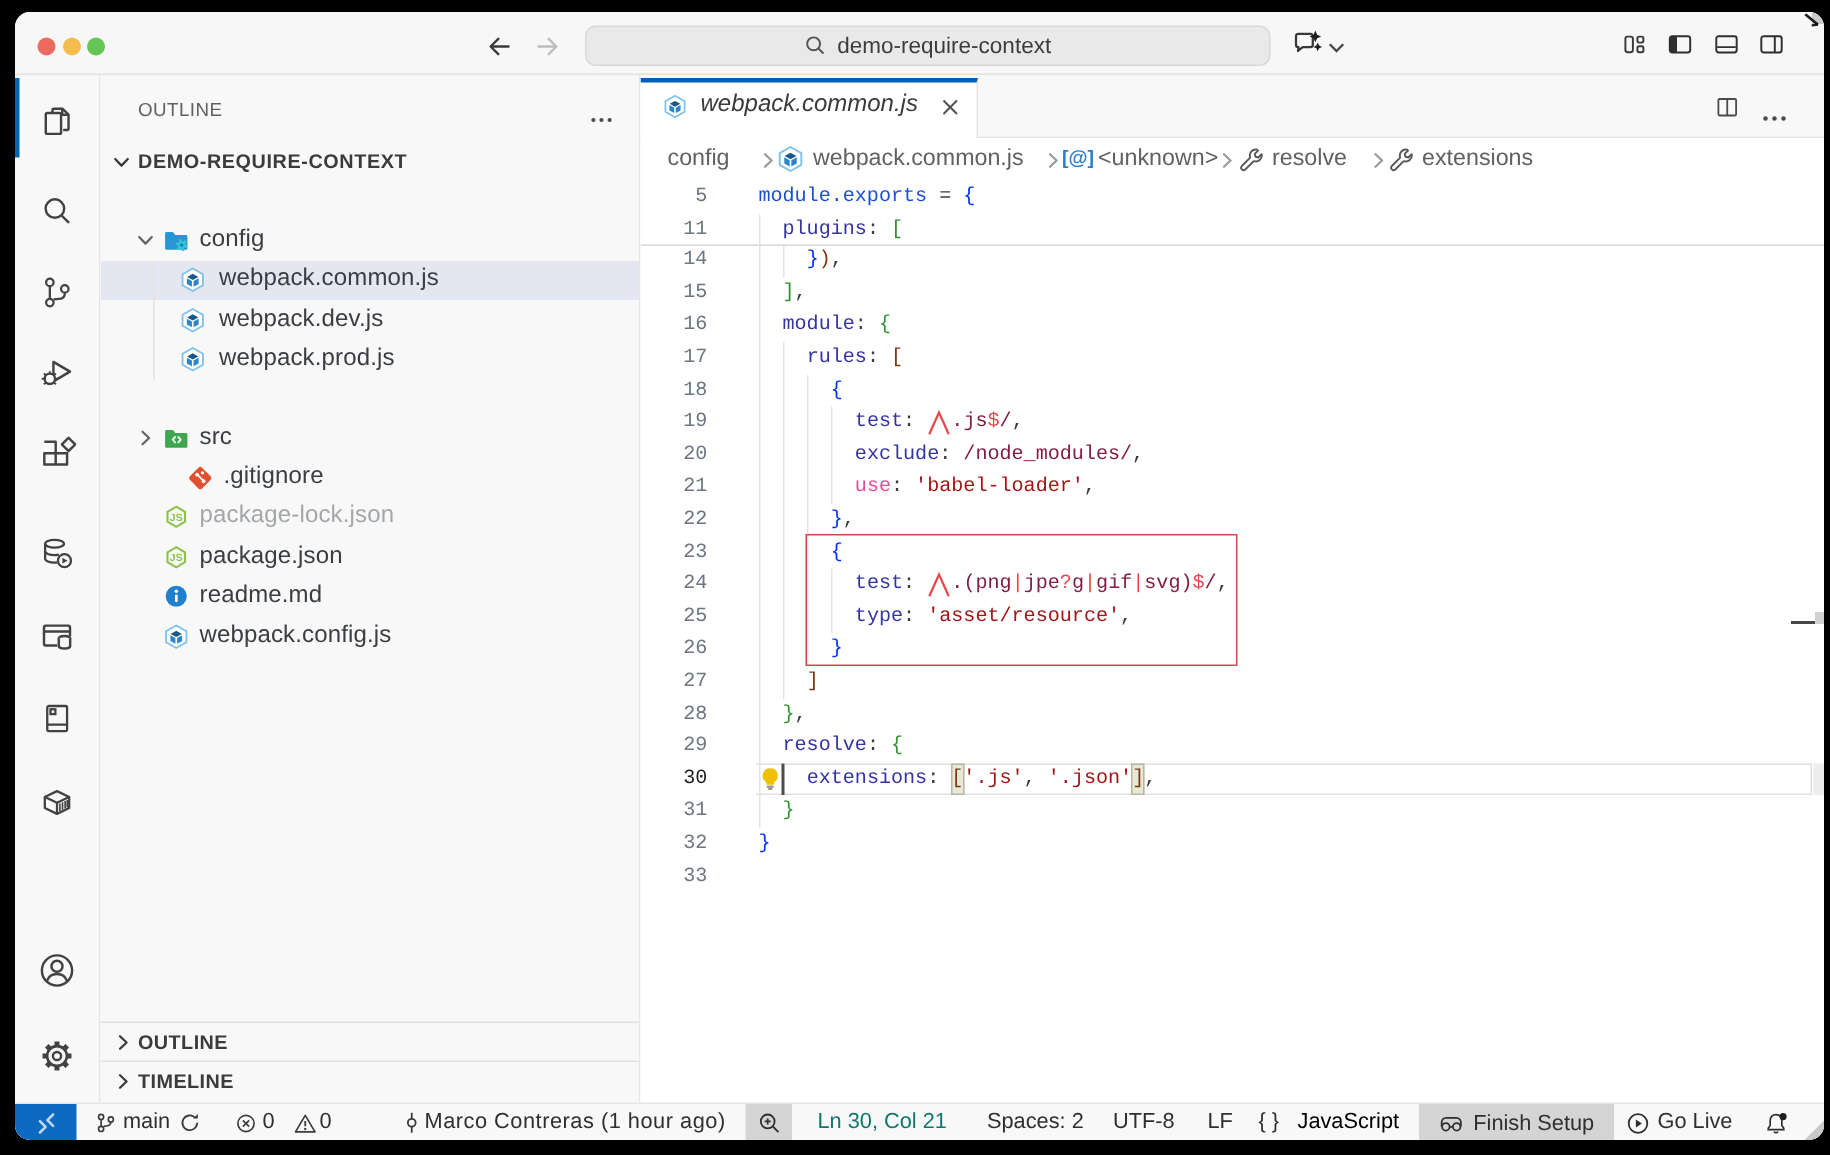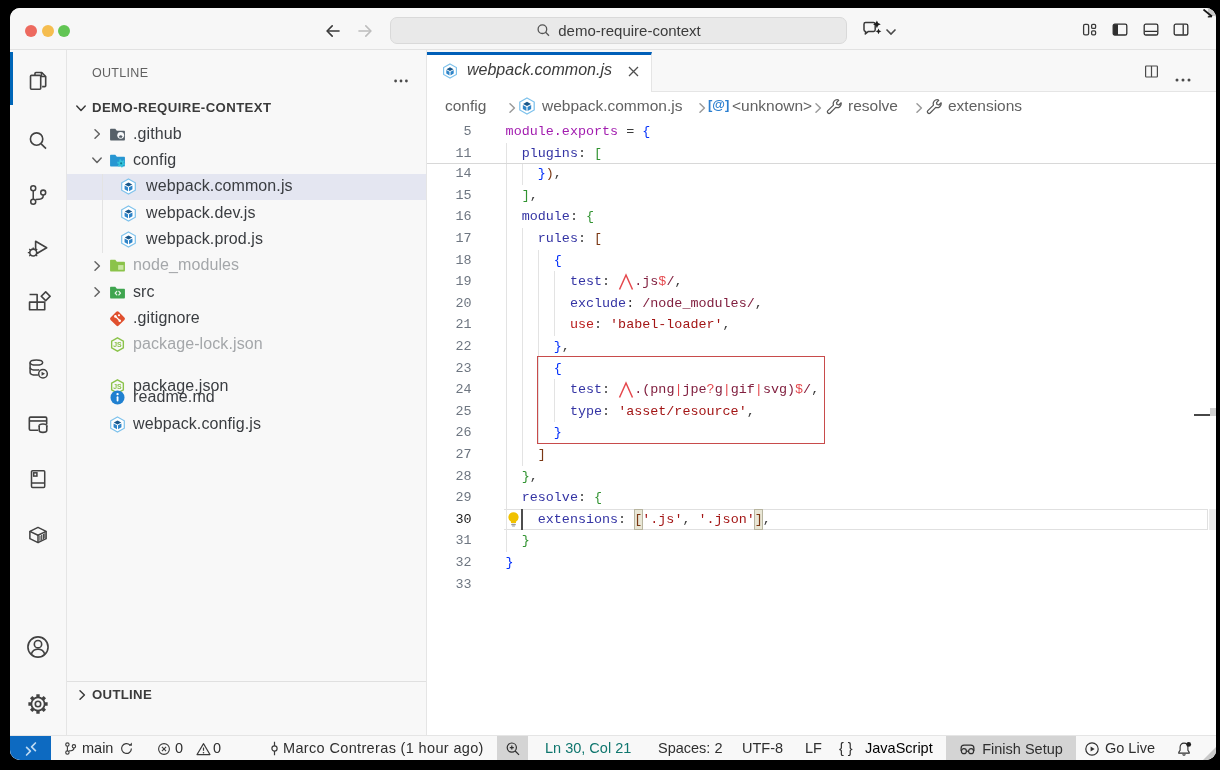--- a/index.html
+++ b/index.html
@@ -189,35 +189,20 @@
 <div class="ab" style="left:25px;top:16px;font-size:12.5px;color:#616161;letter-spacing:0.3px">OUTLINE</div>
 <div class="ab" style="left:325px;top:20px"><svg width="18" height="6" viewBox="0 0 18 6">
           <circle cx="3.6" cy="3.0" r="1.4" fill="#4a4a4a"></circle>
           <circle cx="9.0" cy="3.0" r="1.4" fill="#4a4a4a"></circle>
           <circle cx="14.4" cy="3.0" r="1.4" fill="#4a4a4a"></circle>
         </svg></div>
 <div class="ab" style="left:6px;top:50px"><svg width="14" height="14" viewBox="0 0 14 14">
           <path d="M3.8 6l4.2 4.4L12.2 6" fill="none" stroke="#3a3a3a" stroke-width="1.5" stroke-linejoin="round" stroke-linecap="round"></path>
         </svg></div>
 <div class="ab" style="left:25px;top:50px;font-size:13.2px;font-weight:bold;color:#3b3b3b;letter-spacing:0.4px">DEMO-REQUIRE-CONTEXT</div>
-<div class="ab row" style="left:0;top:71.0px;width:360px;">
-<span class="ab ic" style="left:22px;top:5px;width:16px;height:16px">
-          <svg width="16" height="16" viewBox="0 0 16 16">
-            <path d="M6 3.8l4.4 4.2L6 12.2" fill="none" stroke="#646464" stroke-width="1.5" stroke-linejoin="round" stroke-linecap="round"></path>
-          </svg>
-        </span>
-<span class="ab ic" style="left:42px;top:4.5px;width:17px;height:17px">
-          <svg width="17" height="17" viewBox="0 0 16 16">
-            <path fill="#566069" d="M1 3.4c0-.5.4-.9.9-.9h4l1.5 1.9h6.7c.5 0 .9.4.9.9v7.5c0 .5-.4.9-.9.9H1.9c-.5 0-.9-.4-.9-.9z"></path>
-            <circle cx="11" cy="8.8" r="3.2" fill="#f6f8fa"></circle>
-            <path d="M9.6 9.6a1.5 1.5 0 0 1 2.8 0l-.2 1.4h-2.4z" fill="#566069"></path>
-          </svg>
-        </span>
-<span class="ab" style="left:66px;top:3.5px;color:#3a3d41">.github</span>
-</div>
 <div class="ab row" style="left:0;top:97.4px;width:360px;">
 <span class="ab ic" style="left:22px;top:5px;width:16px;height:16px">
           <svg width="16" height="16" viewBox="0 0 16 16">
             <path d="M3.8 6l4.2 4.4L12.2 6" fill="none" stroke="#646464" stroke-width="1.5" stroke-linejoin="round" stroke-linecap="round"></path>
           </svg>
         </span>
 <span class="ab ic" style="left:42px;top:4.5px;width:17px;height:17px">
           <svg width="17" height="17" viewBox="0 0 16 16">
             <path fill="#2796d2" d="M1 3.4c0-.5.4-.9.9-.9h4l1.5 1.9h6.7c.5 0 .9.4.9.9v7.5c0 .5-.4.9-.9.9H1.9c-.5 0-.9-.4-.9-.9z"></path>
             <circle cx="11.4" cy="10.7" r="2.4" fill="#35c3da"></circle>
@@ -253,70 +238,56 @@
 <span class="ab ic" style="left:53px;top:4.5px;width:17px;height:17px">
           <svg width="17" height="17" viewBox="0 0 16 16">
             <polygon points="8.00,0.90 14.40,4.50 14.40,11.50 8.00,15.10 1.60,11.50 1.60,4.50" fill="#ffffff" stroke="#7ec2ec" stroke-width="1.15"></polygon>
             <polygon points="8.00,4.30 11.50,6.20 8.00,8.10 4.50,6.20" fill="#19578b"></polygon>
             <polygon points="4.30,7.00 7.50,8.80 7.50,12.40 4.30,10.60" fill="#2e84c8"></polygon>
             <polygon points="11.70,7.00 8.50,8.80 8.50,12.40 11.70,10.60" fill="#2e84c8"></polygon>
           </svg>
         </span>
 <span class="ab" style="left:79px;top:3.5px;color:#3a3d41">webpack.prod.js</span>
 </div>
-<div class="ab row" style="left:0;top:202.8px;width:360px;">
-<span class="ab ic" style="left:22px;top:5px;width:16px;height:16px">
-          <svg width="16" height="16" viewBox="0 0 16 16">
-            <path d="M6 3.8l4.4 4.2L6 12.2" fill="none" stroke="#646464" stroke-width="1.5" stroke-linejoin="round" stroke-linecap="round"></path>
-          </svg>
-        </span>
-<span class="ab ic" style="left:42px;top:4.5px;width:17px;height:17px">
-          <svg width="17" height="17" viewBox="0 0 16 16">
-            <path fill="#8bc34a" d="M1 3.4c0-.5.4-.9.9-.9h4l1.5 1.9h6.7c.5 0 .9.4.9.9v7.5c0 .5-.4.9-.9.9H1.9c-.5 0-.9-.4-.9-.9z"></path>
-            <rect x="8.6" y="7.6" width="5" height="4.4" fill="#c9e6a2"></rect>
-          </svg>
-        </span>
-<span class="ab" style="left:66px;top:3.5px;color:#a4a7aa">node_modules</span>
-</div>
 <div class="ab row" style="left:0;top:229.2px;width:360px;">
 <span class="ab ic" style="left:22px;top:5px;width:16px;height:16px">
           <svg width="16" height="16" viewBox="0 0 16 16">
             <path d="M6 3.8l4.4 4.2L6 12.2" fill="none" stroke="#646464" stroke-width="1.5" stroke-linejoin="round" stroke-linecap="round"></path>
           </svg>
         </span>
 <span class="ab ic" style="left:42px;top:4.5px;width:17px;height:17px">
           <svg width="17" height="17" viewBox="0 0 16 16">
             <path fill="#3fa54f" d="M1 3.4c0-.5.4-.9.9-.9h4l1.5 1.9h6.7c.5 0 .9.4.9.9v7.5c0 .5-.4.9-.9.9H1.9c-.5 0-.9-.4-.9-.9z"></path>
             <path d="M7.3 6.9 5.8 8.6l1.5 1.7M9.3 6.9l1.5 1.7-1.5 1.7" stroke="#eaf6ec" stroke-width="1.2" fill="none" stroke-linecap="round" stroke-linejoin="round"></path>
           </svg>
         </span>
 <span class="ab" style="left:66px;top:3.5px;color:#3a3d41">src</span>
 </div>
-<div class="ab row" style="left:0;top:255.5px;width:360px;">
+<div class="ab row" style="left:16px;top:255.5px;width:360px;">
 <span class="ab ic" style="left:42px;top:4.5px;width:17px;height:17px">
           <svg width="17" height="17" viewBox="0 0 16 16">
             <rect x="2.6" y="2.8" width="10.8" height="10.8" rx="1.6" transform="rotate(45 8 8.2)" fill="#e0502e"></rect>
             <path d="M6 5.9 10.2 10.1" stroke="#fff" stroke-width="1.1"></path>
             <circle cx="6" cy="6" r="1.2" fill="#fff"></circle>
             <circle cx="10.1" cy="10.2" r="1.2" fill="#fff"></circle>
             <circle cx="9.4" cy="4.9" r="1.0" fill="#fff"></circle>
           </svg>
         </span>
 <span class="ab" style="left:66px;top:3.5px;color:#3a3d41">.gitignore</span>
 </div>
 <div class="ab row" style="left:0;top:281.9px;width:360px;">
 <span class="ab ic" style="left:42px;top:4.5px;width:17px;height:17px">
           <svg width="17" height="17" viewBox="0 0 16 16">
             <polygon points="8,1.7 13.5,4.85 13.5,11.15 8,14.3 2.5,11.15 2.5,4.85" fill="none" stroke="#8bc34a" stroke-width="1.3"></polygon>
             <text x="8" y="10.6" font-family="Liberation Sans" font-size="6.5" font-weight="bold" fill="#8bc34a" text-anchor="middle">JS</text>
           </svg>
         </span>
 <span class="ab" style="left:66px;top:3.5px;color:#a4a7aa">package-lock.json</span>
 </div>
-<div class="ab row" style="left:0;top:308.2px;width:360px;margin-top:15px;">
+<div class="ab row" style="left:0;top:308.2px;width:360px;">
 <span class="ab ic" style="left:42px;top:4.5px;width:17px;height:17px">
           <svg width="17" height="17" viewBox="0 0 16 16">
             <polygon points="8,1.7 13.5,4.85 13.5,11.15 8,14.3 2.5,11.15 2.5,4.85" fill="none" stroke="#8bc34a" stroke-width="1.3"></polygon>
             <text x="8" y="10.6" font-family="Liberation Sans" font-size="6.5" font-weight="bold" fill="#8bc34a" text-anchor="middle">JS</text>
           </svg>
         </span>
 <span class="ab" style="left:66px;top:3.5px;color:#3a3d41">package.json</span>
 </div>
 <div class="ab row" style="left:0;top:334.6px;width:360px;text-decoration:underline;">
 <span class="ab ic" style="left:42px;top:4.5px;width:17px;height:17px">
@@ -340,20 +311,28 @@
 <span class="ab" style="left:66px;top:3.5px;color:#3a3d41">webpack.config.js</span>
 </div>
 <div class="ab g" style="left:35px;top:124px;height:79px"></div>
 <div class="ab" style="left:0;top:631px;width:360px;height:26px;border-top:1px solid #e0e0e0">
 <span class="ab ic" style="left:7px;top:5px;width:16px;height:16px">
           <svg width="16" height="16" viewBox="0 0 16 16">
             <path d="M6 3.8l4.4 4.2L6 12.2" fill="none" stroke="#3a3a3a" stroke-width="1.5" stroke-linejoin="round" stroke-linecap="round"></path>
           </svg>
         </span>
 <span class="ab" style="left:25px;top:5px;font-size:13.2px;font-weight:bold;color:#3b3b3b;letter-spacing:0.3px">OUTLINE</span>
+      </div>
+<div class="ab" style="left:0;top:657px;width:360px;height:26px;border-top:1px solid #e0e0e0">
+<span class="ab ic" style="left:7px;top:5px;width:16px;height:16px">
+          <svg width="16" height="16" viewBox="0 0 16 16">
+            <path d="M6 3.8l4.4 4.2L6 12.2" fill="none" stroke="#3a3a3a" stroke-width="1.5" stroke-linejoin="round" stroke-linecap="round"></path>
+          </svg>
+        </span>
+<span class="ab" style="left:25px;top:5px;font-size:13.2px;font-weight:bold;color:#3b3b3b;letter-spacing:0.3px">TIMELINE</span>
       </div>
 </div>
 <div id="ed" class="ab">
 <div class="ab" style="left:0;top:0;width:789px;height:42px;background:#f8f8f8;border-bottom:1px solid #e5e5e5"></div>
 <div class="ab" style="left:0;top:2px;width:225px;height:40px;background:#fff;border-top:3px solid #005fb8;border-right:1px solid #e5e5e5"></div>
 <div class="ab ic" style="left:15px;top:13px;width:16px;height:16px">
         <svg width="16" height="16" viewBox="0 0 16 16">
           <polygon points="8.00,0.90 14.40,4.50 14.40,11.50 8.00,15.10 1.60,11.50 1.60,4.50" fill="#ffffff" stroke="#7ec2ec" stroke-width="1.15"></polygon>
           <polygon points="8.00,4.30 11.50,6.20 8.00,8.10 4.50,6.20" fill="#19578b"></polygon>
           <polygon points="4.30,7.00 7.50,8.80 7.50,12.40 4.30,10.60" fill="#2e84c8"></polygon>
@@ -434,21 +413,21 @@
 <div class="ab code" style="left:78.6px;top:178.0px"><span style="color:#3b3b3b">    </span><span style="color:#3434a4">rules</span><span style="color:#3b3b3b">: </span><span style="color:#7b3814">[</span></div>
 <div class="ab ln" style="left:0;top:199.6px;">18</div>
 <div class="ab code" style="left:78.6px;top:199.6px"><span style="color:#3b3b3b">      </span><span style="color:#0431fa">{</span></div>
 <div class="ab ln" style="left:0;top:221.2px;">19</div>
 <div class="ab code" style="left:78.6px;top:221.2px"><span style="color:#3b3b3b">        </span><span style="color:#3434a4">test</span><span style="color:#3b3b3b">: </span><span style="display:inline-block;width:16.1px;vertical-align:top;height:21.6px"><svg width="16" height="21" viewBox="0 0 16 21" style="display:block">
             <path d="M1.5 18.5 8 4l6.5 14.5" fill="none" stroke="#e5484d" stroke-width="1.5"></path>
           </svg></span><span style="color:#811f3f">.js</span><span style="color:#e5484d">$</span><span style="color:#811f3f">/</span><span style="color:#3b3b3b">,</span></div>
 <div class="ab ln" style="left:0;top:242.8px;">20</div>
 <div class="ab code" style="left:78.6px;top:242.8px"><span style="color:#3b3b3b">        </span><span style="color:#3434a4">exclude</span><span style="color:#3b3b3b">: </span><span style="color:#811f3f">/node_modules/</span><span style="color:#3b3b3b">,</span></div>
 <div class="ab ln" style="left:0;top:264.4px;">21</div>
-<div class="ab code" style="left:78.6px;top:264.4px"><span style="color:#3b3b3b">        </span><span style="color:#b91c1c">use</span><span style="color:#3b3b3b">: </span><span style="color:#a31515">'babel-loader'</span><span style="color:#3b3b3b">,</span></div>
+<div class="ab code" style="left:78.6px;top:264.4px"><span style="color:#3b3b3b">        </span><span style="color:#ec4899">use</span><span style="color:#3b3b3b">: </span><span style="color:#a31515">'babel-loader'</span><span style="color:#3b3b3b">,</span></div>
 <div class="ab ln" style="left:0;top:286.0px;">22</div>
 <div class="ab code" style="left:78.6px;top:286.0px"><span style="color:#3b3b3b">      </span><span style="color:#0431fa">}</span><span style="color:#3b3b3b">,</span></div>
 <div class="ab ln" style="left:0;top:307.6px;text-align:right;">23</div>
 <div class="ab code" style="left:78.6px;top:307.6px"><span style="color:#3b3b3b">      </span><span style="color:#0431fa">{</span></div>
 <div class="ab ln" style="left:0;top:329.2px;">24</div>
 <div class="ab code" style="left:78.6px;top:329.2px"><span style="color:#3b3b3b">        </span><span style="color:#3434a4">test</span><span style="color:#3b3b3b">: </span><span style="display:inline-block;width:16.1px;vertical-align:top;height:21.6px"><svg width="16" height="21" viewBox="0 0 16 21" style="display:block">
             <path d="M1.5 18.5 8 4l6.5 14.5" fill="none" stroke="#e5484d" stroke-width="1.5"></path>
           </svg></span><span style="color:#811f3f">.</span><span style="color:#811f3f">(</span><span style="color:#811f3f">png</span><span style="color:#e5484d">|</span><span style="color:#811f3f">jpe</span><span style="color:#e5484d">?</span><span style="color:#811f3f">g</span><span style="color:#e5484d">|</span><span style="color:#811f3f">gif</span><span style="color:#e5484d">|</span><span style="color:#811f3f">svg</span><span style="color:#811f3f">)</span><span style="color:#e5484d">$</span><span style="color:#811f3f">/</span><span style="color:#3b3b3b">,</span></div>
 <div class="ab ln" style="left:0;top:350.8px;">25</div>
 <div class="ab code" style="left:78.6px;top:350.8px"><span style="color:#3b3b3b">        </span><span style="color:#3434a4">type</span><span style="color:#3b3b3b">: </span><span style="color:#a31515">'asset/resource'</span><span style="color:#3b3b3b">,</span></div>
@@ -469,21 +448,21 @@
 <div class="ab ln" style="left:0;top:523.6px;">33</div>
 <div class="ab code" style="left:78.6px;top:523.6px"></div>
 <div class="ab" style="left:79px;top:461.3px"><svg width="15" height="16" viewBox="0 0 15 16">
           <path d="M7.5 1.2a5 5 0 0 1 2.6 9.3l-.1 1.6H5l-.1-1.6A5 5 0 0 1 7.5 1.2z" fill="#f0c100"></path>
           <rect x="5.2" y="12.7" width="4.6" height="1.6" rx="0.6" fill="#9a9a9a"></rect>
           <rect x="6" y="14.4" width="3" height="1.2" rx="0.5" fill="#9a9a9a"></rect>
         </svg></div>
 <div class="ab" style="left:0;top:70px;width:789px;height:43.5px;background:#fff;border-bottom:1px solid #d8d8d8"></div>
 <div class="ab g" style="left:78.6px;top:92.7px;height:20.5px"></div>
 <div class="ab ln" style="left:0;top:71.3px">5</div>
-<div class="ab code" style="left:78.6px;top:71.3px"><span style="color:#a21caf">module.exports</span><span style="color:#3b3b3b"> = </span><span style="color:#0431fa">{</span></div>
+<div class="ab code" style="left:78.6px;top:71.3px"><span style="color:#1d4ed8">module.exports</span><span style="color:#3b3b3b"> = </span><span style="color:#0431fa">{</span></div>
 <div class="ab ln" style="left:0;top:92.7px">11</div>
 <div class="ab code" style="left:78.6px;top:92.7px"><span style="color:#3b3b3b">  </span><span style="color:#3434a4">plugins</span><span style="color:#3b3b3b">: </span><span style="color:#319331">[</span></div>
 <div class="ab" style="left:781.5px;top:458.8px;width:7.5px;height:21.6px;background:#ededed"></div>
 <div class="ab" style="left:766.6px;top:363.5px;width:16.4px;height:2.6px;background:#474747"></div>
 <div class="ab" style="left:783px;top:358px;width:6px;height:8px;background:#d2d2d2"></div>
 </div>
 <div id="status" class="ab">
 <div class="ab" style="left:0;top:0;width:41px;height:25px;background:#0d6ac1;display:flex;align-items:center;justify-content:center">
         <svg width="18" height="16" viewBox="0 0 18 16">
           <g fill="none" stroke="#bcd9f2" stroke-width="1.7" stroke-linecap="round" stroke-linejoin="round">

